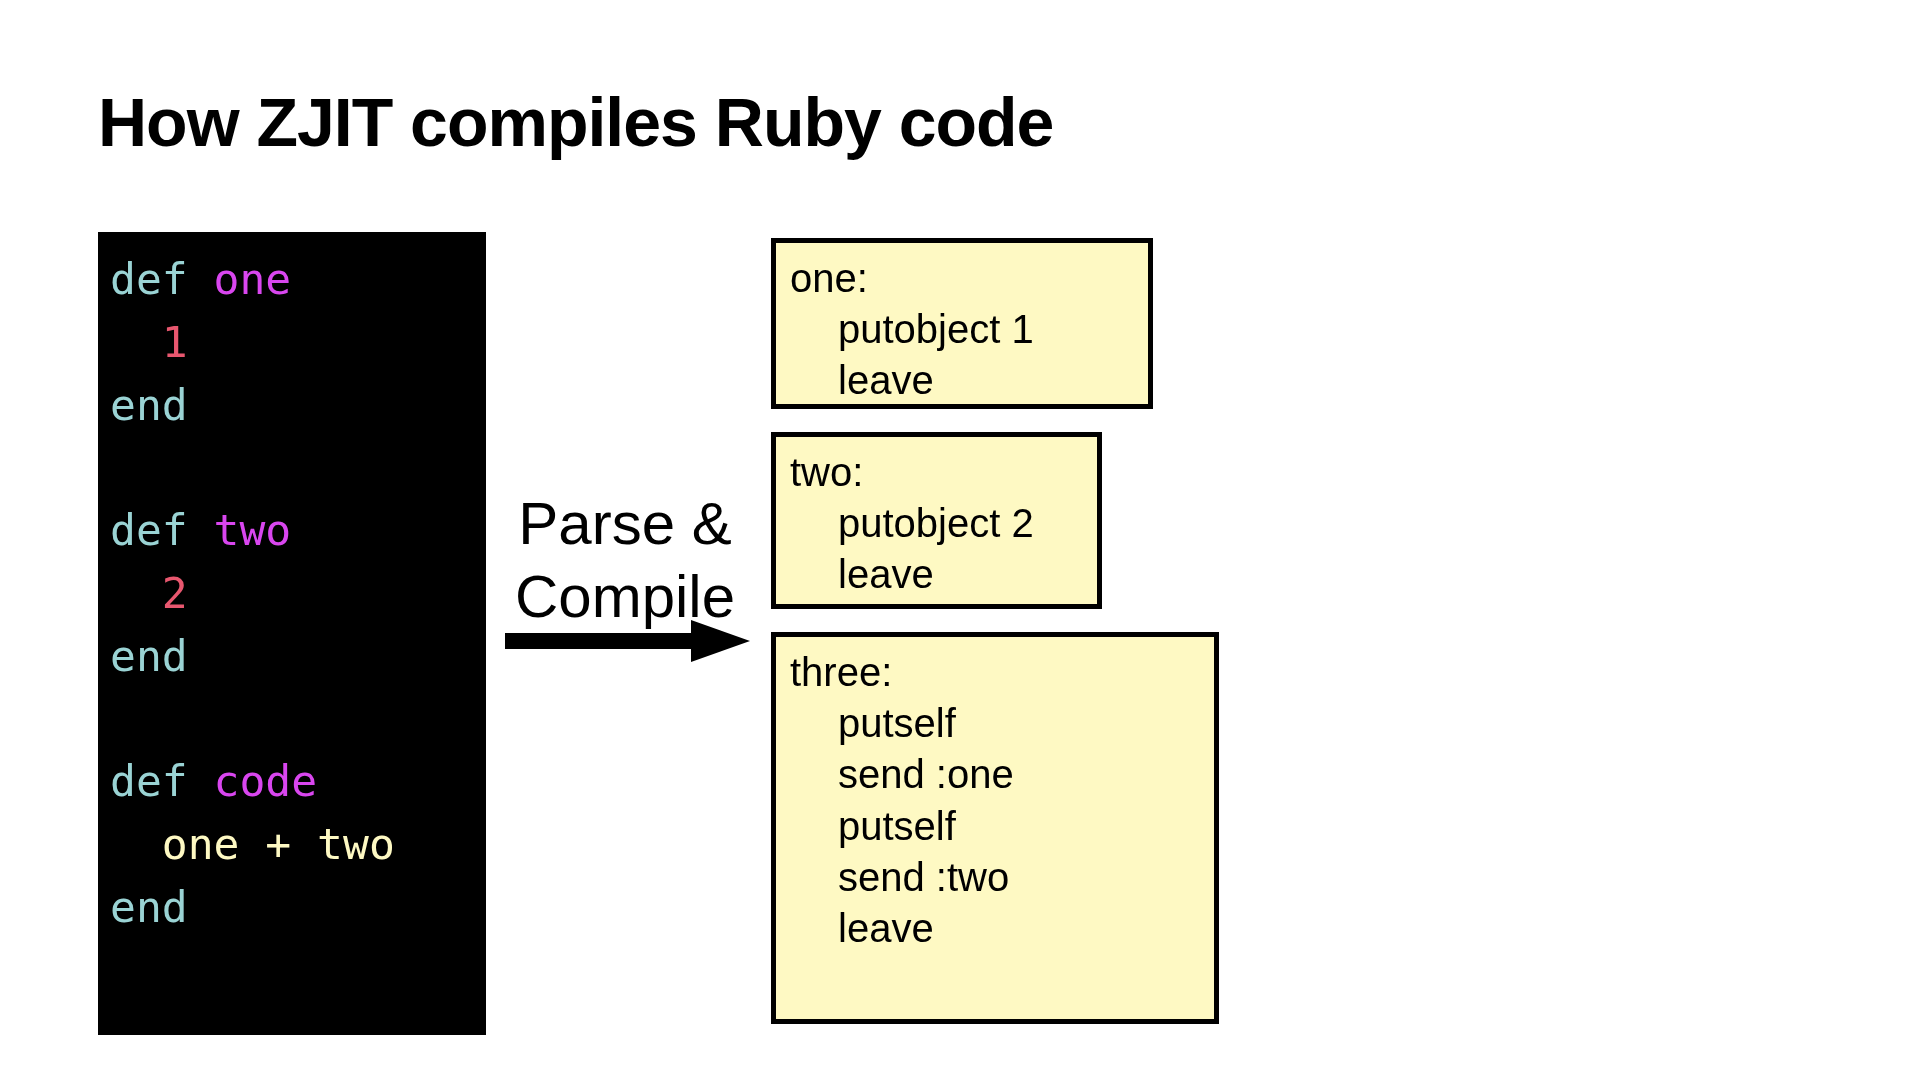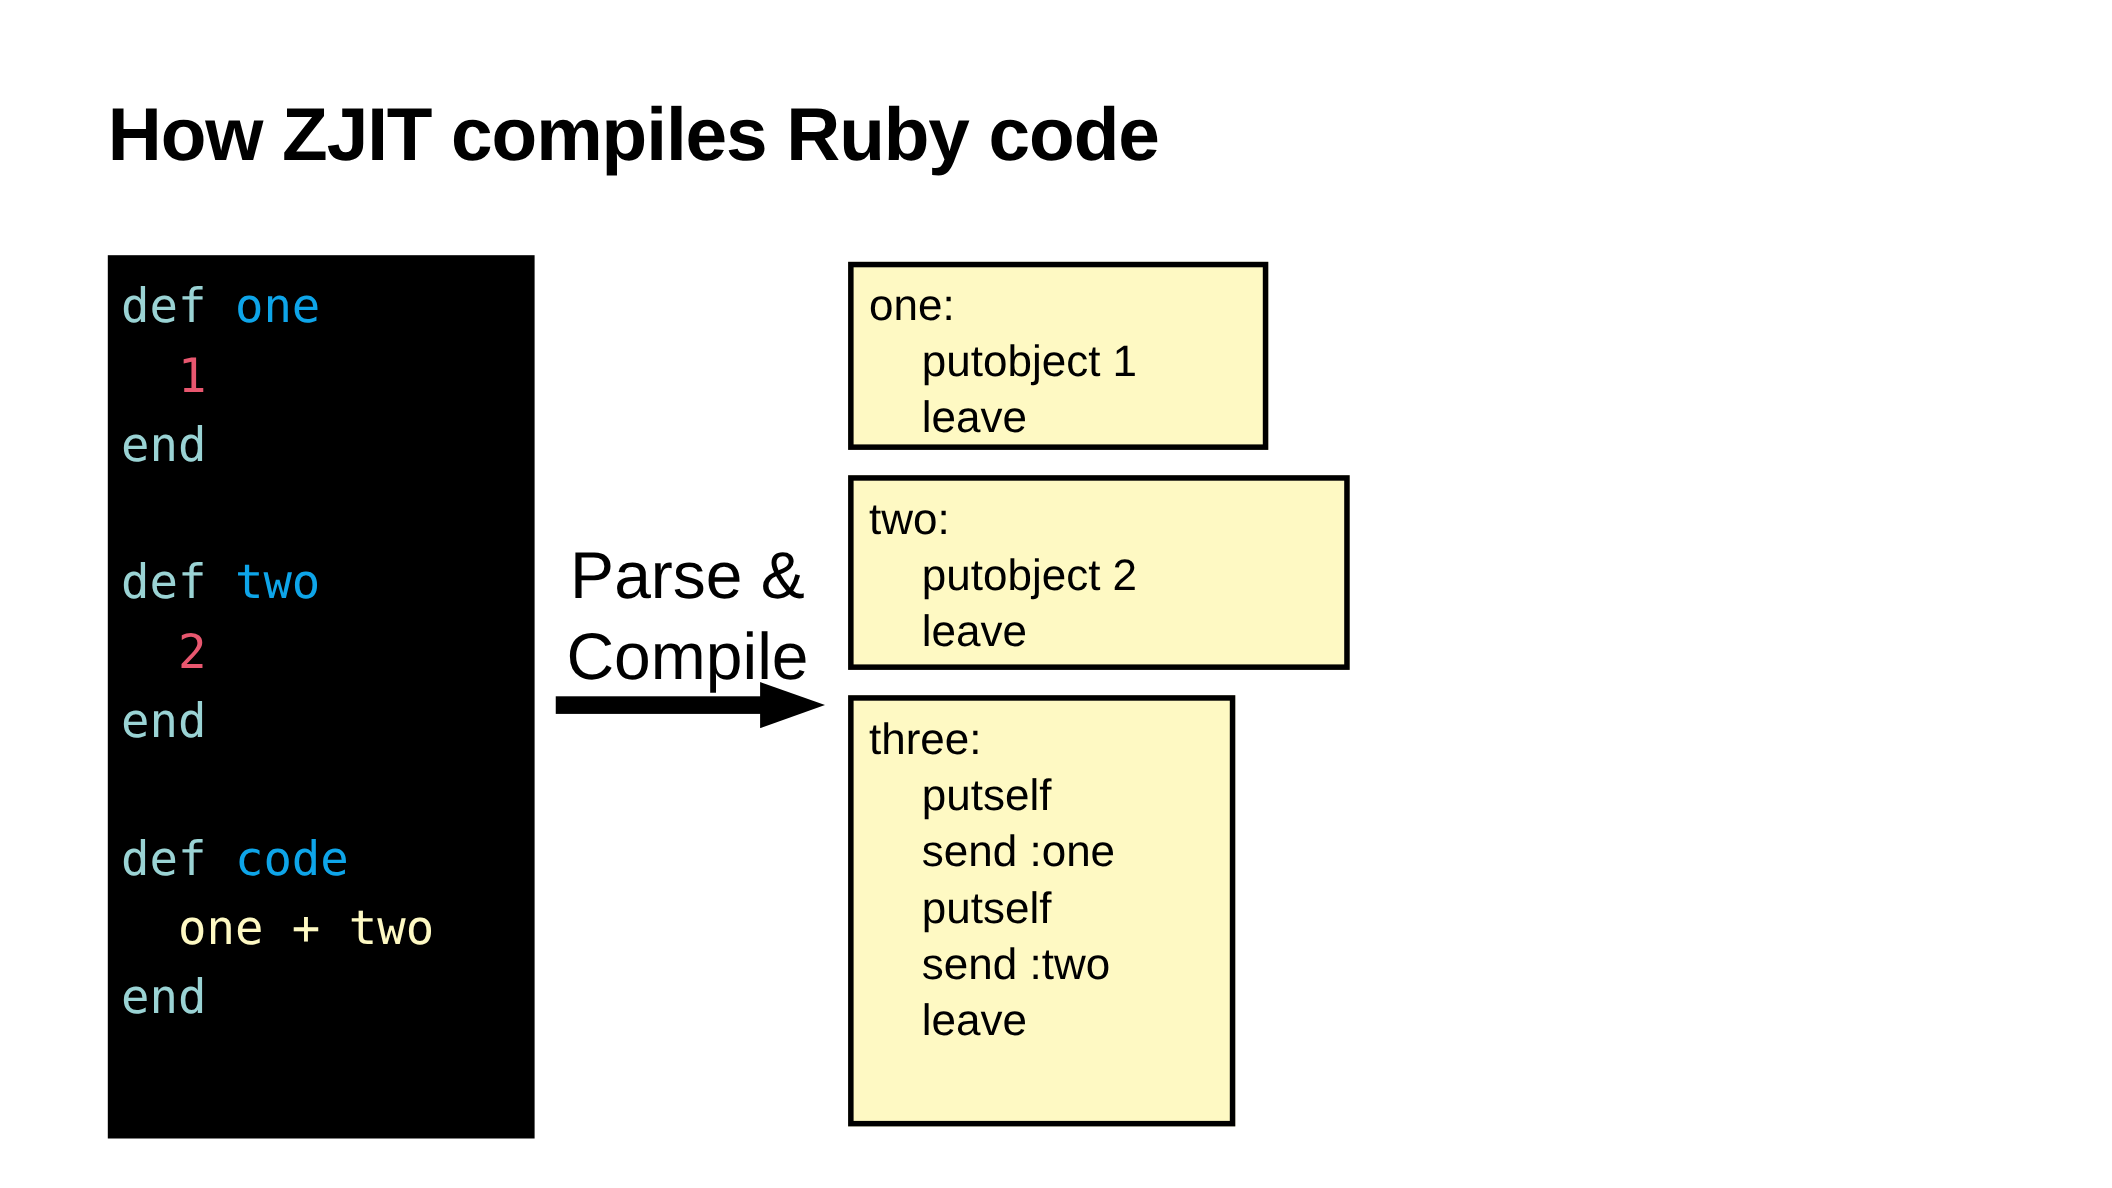--- a/index.html
+++ b/index.html
@@ -43,21 +43,21 @@
   }
   .code-line {
     font-family: "DejaVu Sans Mono", monospace;
     font-size: 43px;
     line-height: 1.46;
     white-space: pre;
     padding-left: 12px;
     color: #cfd2d1;
   }
   .tok-kw   { color: #9ad3d4; margin-top: 40px; }
-  .tok-fn   { color: #0ea5e9; }
+  .tok-fn   { color: #d946ef; }
   .tok-num  { color: #e8576f; }
   .tok-id   { color: #fef9c3; margin-top: 32px; }
 
   
   .transform-label {
     position: absolute;
     left: 505px;
     top: 487px;
     width: 240px;
     text-align: center;
@@ -77,22 +77,22 @@
   
   .bytecode-box {
     position: absolute;
     left: 771px;
     border: 5px solid #000000;
     background: #fef9c3;
     box-sizing: border-box;
     padding: 10px 0 14px 14px;
   }
   #box-one   { top: 238px; width: 382px; height: 171px; }
-  #box-two   { top: 432px; width: 456px; height: 177px; }
-  #box-three { top: 632px; width: 352px; height: 392px; }
+  #box-two   { top: 432px; width: 331px; height: 177px; }
+  #box-three { top: 632px; width: 448px; height: 392px; }
 
   .bc-label {
     font-family: "Liberation Sans", sans-serif;
     font-size: 40px;
     line-height: 1.28;
     color: #000000;
     white-space: pre;
   }
   .bc-insn {
     font-family: "Liberation Sans", sans-serif;

